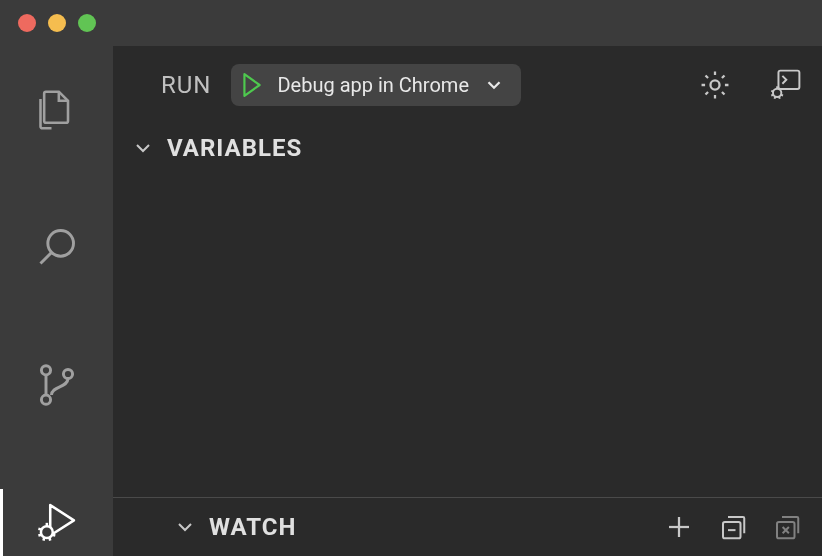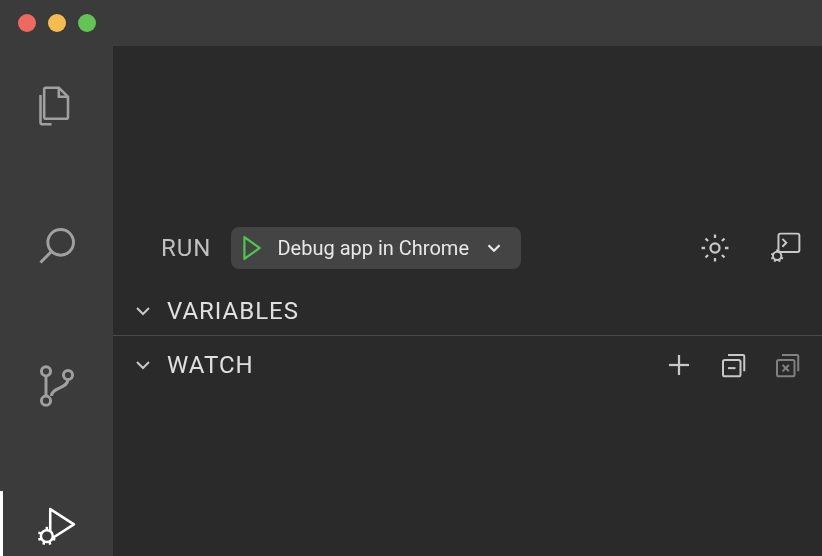--- a/index.html
+++ b/index.html
@@ -28,21 +28,20 @@
       height: 18px;
       border-radius: 50%;
     }
     .tl-close { background: #ee6a5f; }
     .tl-min { background: #f5bd4f; }
     .tl-max { background: #61c454; }
 
     .main-layout {
       display: flex;
       height: calc(100% - 46px);
-      align-items: center;
     }
 
     .activity-bar {
       width: 113px;
       background: #3b3b3b;
       display: flex;
       flex-direction: column;
       align-items: center;
       padding-top: 30px;
       gap: 70px;
@@ -134,21 +133,21 @@
       padding: 10px 20px 10px 18px;
       gap: 12px;
       cursor: pointer;
     }
     .section-chevron {
       color: #c8c8c8;
     }
     .section-title {
       color: #e0e0e0;
       font-size: 24px;
-      font-weight: 400;
+      font-weight: 700;
       letter-spacing: 1px;
     }
     .section-actions {
       margin-left: auto;
       display: flex;
       gap: 24px;
       align-items: center;
     }
 
     .section-body {
@@ -157,20 +156,21 @@
 
     .watch-divider {
       border-top: 1px solid #4a4a4a;
     }
 
     .watch-section {
       display: flex;
       align-items: center;
       padding: 14px 20px 14px 18px;
       gap: 12px;
+      margin-left: 42px;
     }
   </style>
 </head>
 <body>
 
 <div class="titlebar">
   <div class="traffic-light tl-close"></div>
   <div class="traffic-light tl-min"></div>
   <div class="traffic-light tl-max"></div>
 </div>

